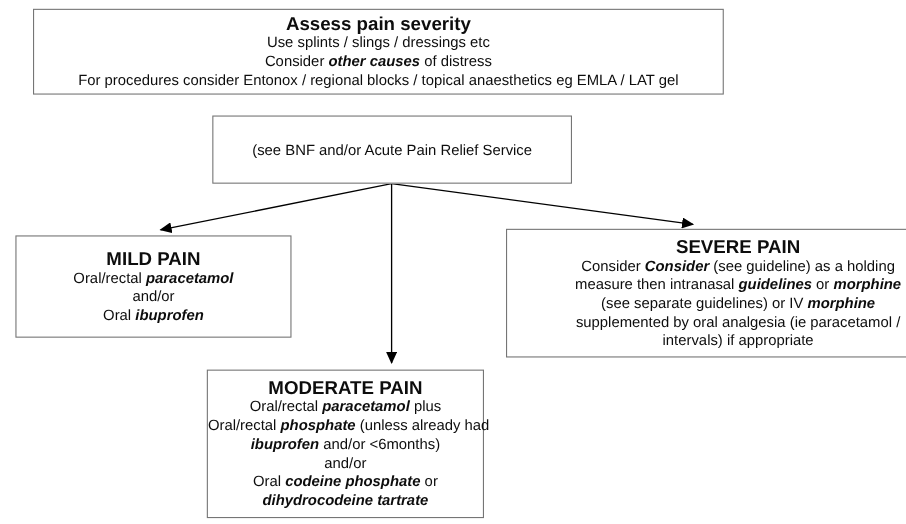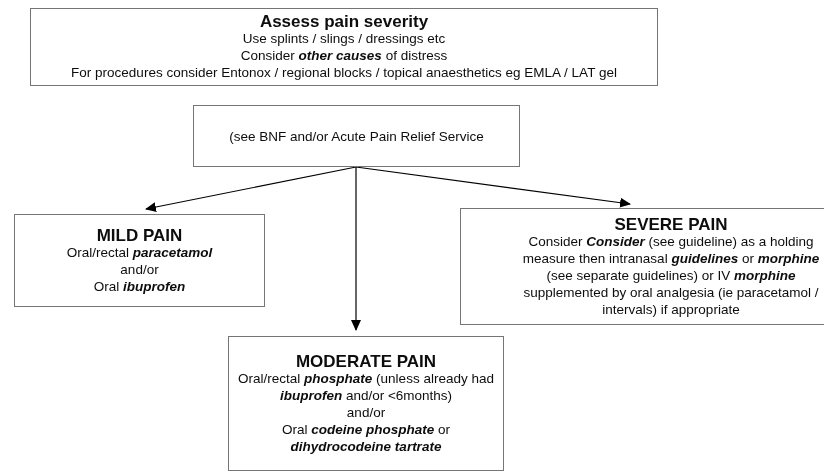--- a/index.html
+++ b/index.html
@@ -34,21 +34,21 @@
     font-size: 13.5px;
     line-height: 17px;
   }
   .line { white-space: nowrap; }
   .title { font-weight: bold; font-size: 17px; }
   .em { font-weight: bold; font-style: italic; }
   .box-assess   { left: 30px;  top: 8px;   width: 628px; height: 78px;  }
   .box-protocol { left: 193px; top: 105px; width: 327px; height: 62px; gap: 12px;  }
   .box-mild     { left: 14px;  top: 214px; width: 251px; height: 93px;  }
   .box-severe   { left: 460px; top: 208px; width: 422px; height: 117px; }
-  .box-moderate { left: 188px; top: 336px; width: 276px; height: 135px; margin-left: 40px; }
+  .box-moderate { left: 188px; top: 336px; width: 252px; height: 135px; }
 </style>
 </head>
 <body>
 
 <div class="canvas">
 
   <svg class="arrows" viewBox="0 0 824 476" aria-hidden="true">
     <defs>
       <marker id="ah" markerWidth="12" markerHeight="10" refX="10" refY="5" orient="auto" markerUnits="userSpaceOnUse">
         <path d="M0,0 L11,5 L0,10 Z" fill="#000000"></path>
@@ -81,20 +81,21 @@
     <div class="line title">SEVERE PAIN</div>
     <div class="line"><span>Consider </span><span class="em">Consider</span><span> (see guideline) as a holding</span></div>
     <div class="line"><span>measure then intranasal </span><span class="em">guidelines</span><span> or </span><span class="em">morphine</span></div>
     <div class="line"><span>(see separate guidelines) or IV </span><span class="em">morphine</span></div>
     <div class="line">supplemented by oral analgesia (ie paracetamol /</div>
     <div class="line">intervals) if appropriate</div>
   </div>
 
   <div class="box box-moderate">
     <div class="line title">MODERATE PAIN</div>
+    <div class="line"><span>Oral/rectal </span><span class="em">paracetamol</span><span> plus</span></div>
     <div class="line"><span>Oral/rectal </span><span class="em">phosphate</span><span> (unless already had</span></div>
     <div class="line"><span class="em">ibuprofen</span><span> and/or &lt;6months)</span></div>
     <div class="line">and/or</div>
     <div class="line"><span>Oral </span><span class="em">codeine phosphate</span><span> or</span></div>
     <div class="line em">dihydrocodeine tartrate</div>
   </div>
 
 </div>
 
 </body></html>

